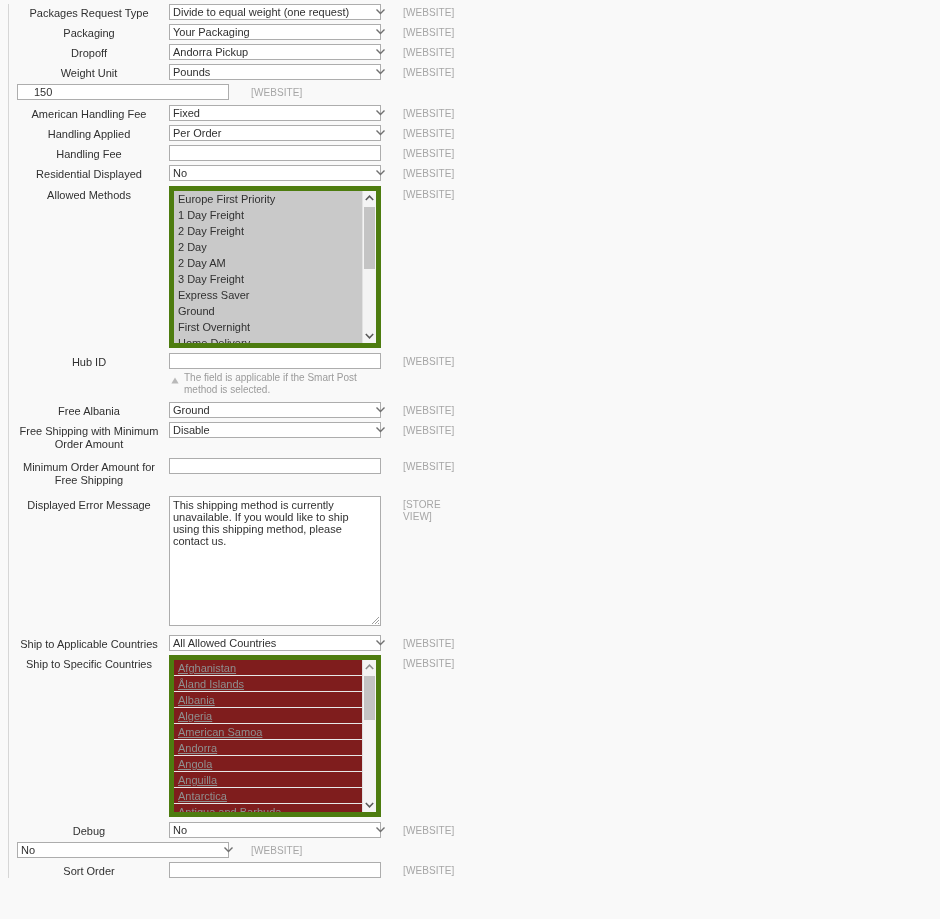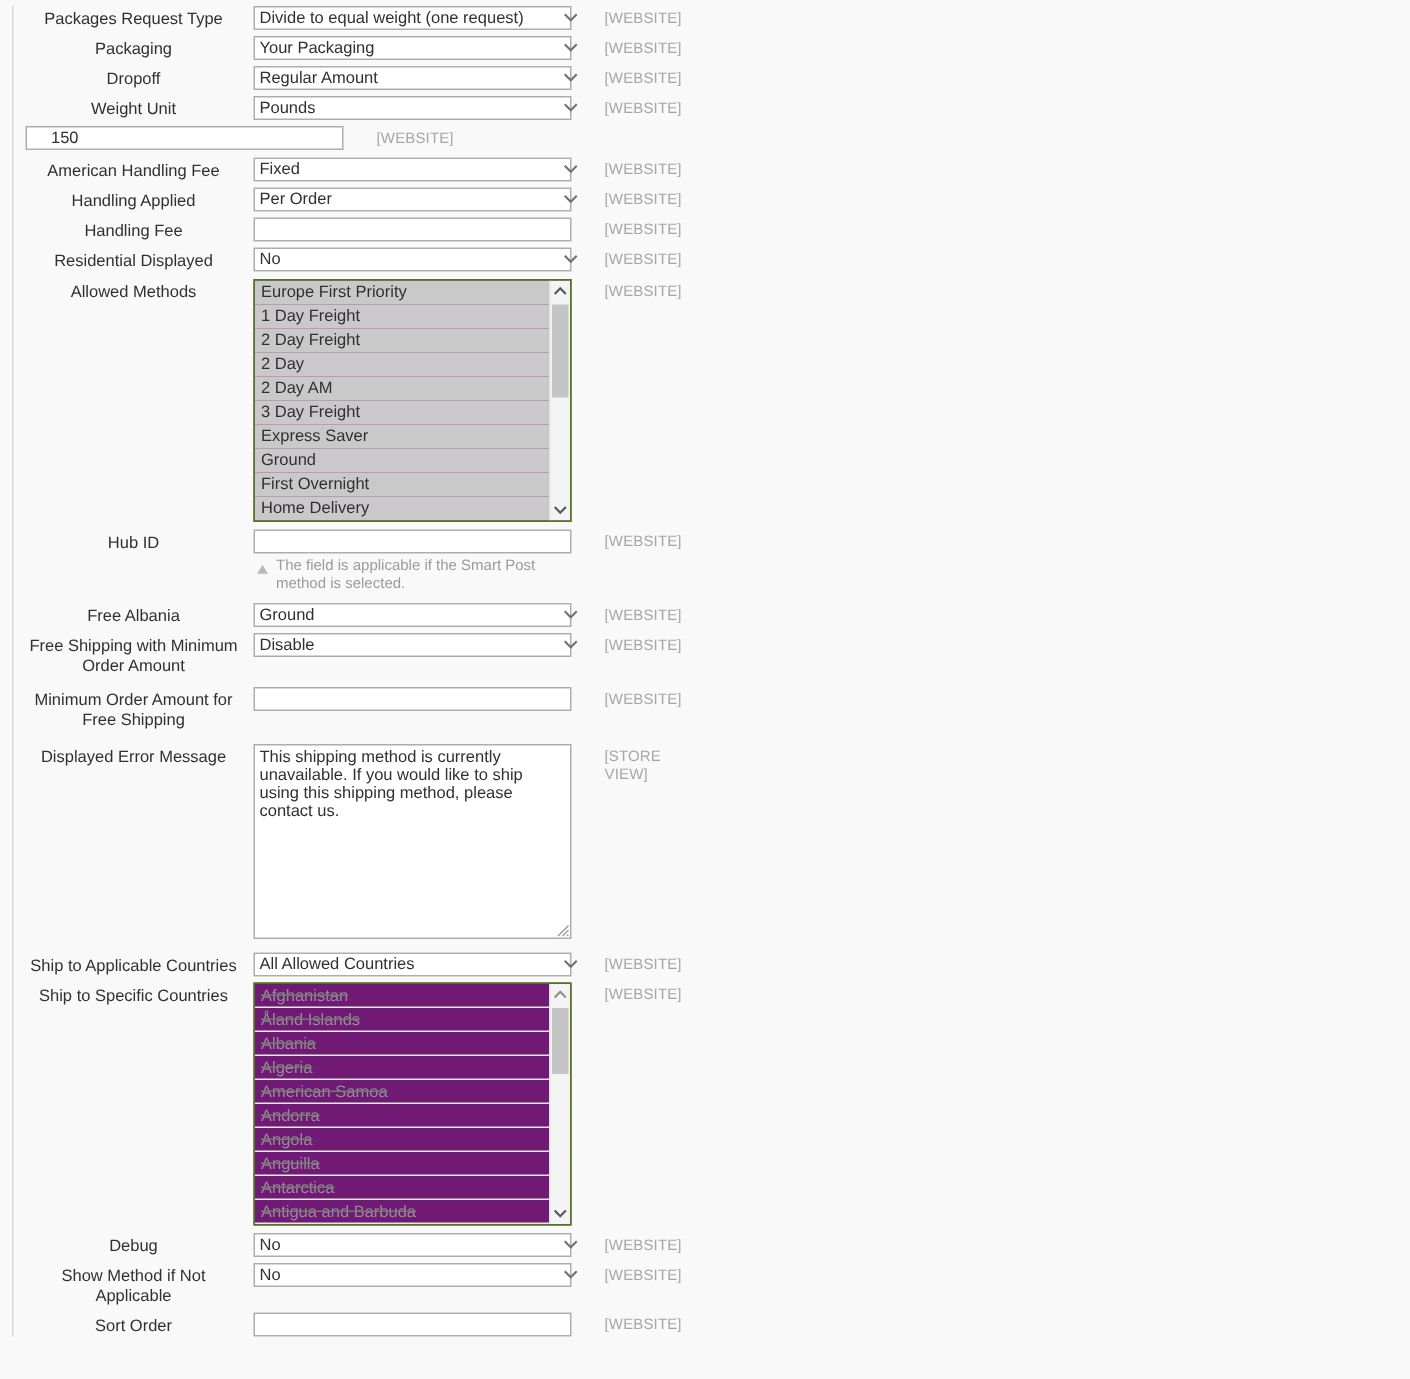--- a/index.html
+++ b/index.html
@@ -99,22 +99,22 @@
     top: 4px;
     width: 9px;
     height: 7px;
     pointer-events: none;
   }
   .chev svg { display: block; }
 
   
   .multi {
     width: 212px;
-    border: 1px solid #4d7c0f;
-    background: #701a75;
+    border: 5px solid #4d7c0f;
+    background: #7f1d1d;
     position: relative;
     overflow: hidden;
   }
   .multi-list {
     position: absolute;
     top: 0; left: 0;
     right: 14px;
     bottom: 0;
     overflow: hidden;
   }
@@ -126,21 +126,21 @@
     color: #303030;
     white-space: nowrap;
     overflow: hidden;
   }
   .opt.sel { background: #c9c9c9; }
   .opt.strike {
     color: #8f8f8f;
     text-decoration: line-through;
     text-decoration-color: #777;
   }
-  .opt.rowline { border-bottom: 1px solid #e8e8e8; }
+  .opt.rowline { border-bottom: 1px solid #e8e8e8; text-decoration: underline; }
 
   
   .sbar {
     position: absolute;
     top: 0; right: 0; bottom: 0;
     width: 14px;
     background: #f4f4f4;
     border-left: 1px solid #e2e2e2;
   }
   .sbar-btn {
@@ -236,21 +236,21 @@
       </div>
     </div>
     <div class="field-scope">[WEBSITE]</div>
   </div>
 
   <div class="field-row" style="margin-top:4px;">
     <div class="field-label">Dropoff</div>
     <div class="field-control">
       <div class="sel-wrap">
         <div class="sel-box">
-            <span>Regular Amount</span>
+            <span>Andorra Pickup</span>
           </div>
         <span class="chev">
             <svg width="9" height="7" viewBox="0 0 9 7">
               <path d="M0.5 1.5 L4.5 5.5 L8.5 1.5" fill="none" stroke="#707070" stroke-width="1.4"></path>
             </svg>
           </span>
       </div>
     </div>
     <div class="field-scope">[WEBSITE]</div>
   </div>
@@ -501,21 +501,20 @@
             <svg width="9" height="7" viewBox="0 0 9 7">
               <path d="M0.5 1.5 L4.5 5.5 L8.5 1.5" fill="none" stroke="#707070" stroke-width="1.4"></path>
             </svg>
           </span>
       </div>
     </div>
     <div class="field-scope">[WEBSITE]</div>
   </div>
 
   <div class="field-row" style="margin-top:4px;">
-    <div class="field-label">Show Method if Not Applicable</div>
     <div class="field-control">
       <div class="sel-wrap">
         <div class="sel-box">
             <span>No</span>
           </div>
         <span class="chev">
             <svg width="9" height="7" viewBox="0 0 9 7">
               <path d="M0.5 1.5 L4.5 5.5 L8.5 1.5" fill="none" stroke="#707070" stroke-width="1.4"></path>
             </svg>
           </span>

